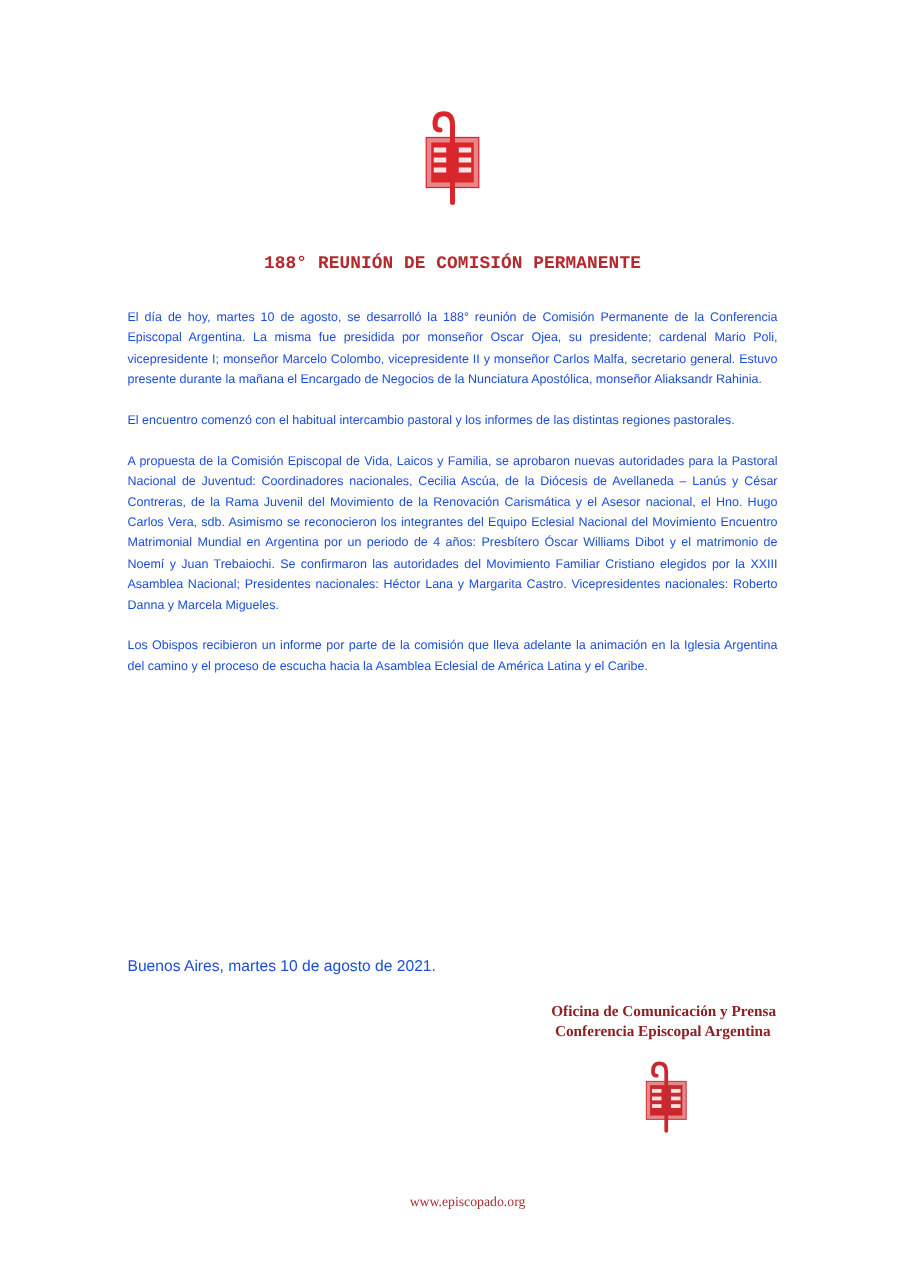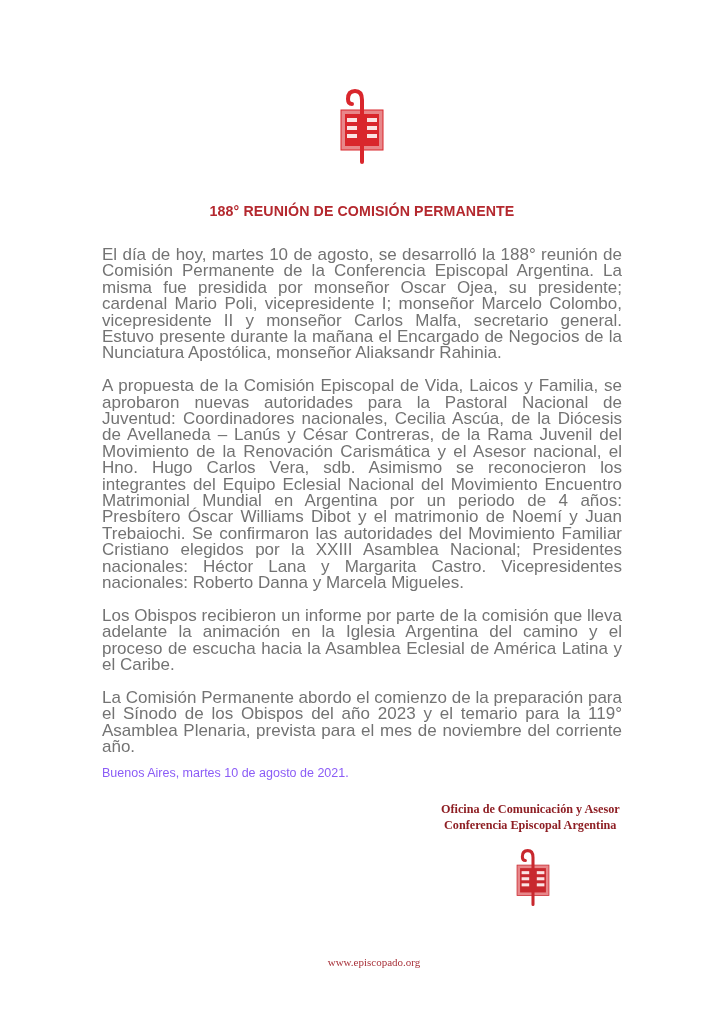--- a/index.html
+++ b/index.html
@@ -6,35 +6,35 @@
     body { width: 724px; height: 1024px; position: relative; overflow: hidden; }
     .page { position: absolute; left: 0; top: 0; width: 724px; height: 1024px; background: #fff; }
 
     .logo { position: absolute; }
     .logo-top { left: 337px; top: 88px; width: 50px; height: 78px; }
     .logo-bottom { left: 514px; top: 848px; width: 38px; height: 60px; }
 
     .title {
       position: absolute; left: 0; width: 724px; top: 203px;
       text-align: center;
-      font-family: Liberation Sans, sans-serif;
+      font-family: Liberation Mono, monospace;
       font-weight: bold; font-size: 14.2px; color: #b4282e; letter-spacing: 0.1px;
     }
 
     .body-text {
       position: absolute; left: 102px; width: 520px; top: 247px;
       font-family: "Liberation Sans", "DejaVu Sans", sans-serif;
-      font-size: 17px; line-height: 16.4px; color: #737373;
+      font-size: 10px; line-height: 16.4px; color: #1d4ed8;
     }
     .body-text p { margin: 0 0 16.4px 0; text-align: justify; }
 
     .dateline {
       position: absolute; left: 102px; top: 766px;
       font-family: "Liberation Sans", "DejaVu Sans", sans-serif;
-      font-size: 12.5px; color: #8b5cf6;
+      font-size: 12.5px; color: #1d4ed8;
     }
 
     .signature {
       position: absolute; left: 441px; top: 802px; width: 200px;
       font-family: "Liberation Serif", "DejaVu Serif", serif;
       font-weight: bold; font-size: 12.2px; line-height: 15.5px; color: #8e1f24;
     }
     .signature .line2 { padding-left: 3px; }
 
     .footer {
@@ -64,29 +64,29 @@
           <rect x="30" y="46" width="10" height="4"></rect>
       </g>
     </g>
     <path d="M25 74 L25 12 Q25 3 18 3 Q11 3 11 11 Q11 16 15 16" fill="none" stroke="#d9262c" stroke-width="4" stroke-linecap="round"></path>
   </svg>
 
   <div class="title">188° REUNIÓN DE COMISIÓN PERMANENTE</div>
 
   <div class="body-text">
     <p>El día de hoy, martes 10 de agosto, se desarrolló la 188° reunión de Comisión Permanente de la Conferencia Episcopal Argentina. La misma fue presidida por monseñor Oscar Ojea, su presidente; cardenal Mario Poli, vicepresidente I; monseñor Marcelo Colombo, vicepresidente II y monseñor Carlos Malfa, secretario general. Estuvo presente durante la mañana el Encargado de Negocios de la Nunciatura Apostólica, monseñor Aliaksandr Rahinia.</p>
+    <p>El encuentro comenzó con el habitual intercambio pastoral y los informes de las distintas regiones pastorales.</p>
     <p>A propuesta de la Comisión Episcopal de Vida, Laicos y Familia, se aprobaron nuevas autoridades para la Pastoral Nacional de Juventud: Coordinadores nacionales, Cecilia Ascúa, de la Diócesis de Avellaneda – Lanús y César Contreras, de la Rama Juvenil del Movimiento de la Renovación Carismática y el Asesor nacional, el Hno. Hugo Carlos Vera, sdb. Asimismo se reconocieron los integrantes del Equipo Eclesial Nacional del Movimiento Encuentro Matrimonial Mundial en Argentina por un periodo de 4 años: Presbítero Óscar Williams Dibot y el matrimonio de Noemí y Juan Trebaiochi. Se confirmaron las autoridades del Movimiento Familiar Cristiano elegidos por la XXIII Asamblea Nacional; Presidentes nacionales: Héctor Lana y Margarita Castro. Vicepresidentes nacionales: Roberto Danna y Marcela Migueles.</p>
     <p>Los Obispos recibieron un informe por parte de la comisión que lleva adelante la animación en la Iglesia Argentina del camino y el proceso de escucha hacia la Asamblea Eclesial de América Latina y el Caribe.</p>
-    <p>La Comisión Permanente abordo el comienzo de la preparación para el Sínodo de los Obispos del año 2023 y el temario para la 119° Asamblea Plenaria, prevista para el mes de noviembre del corriente año.</p>
   </div>
 
   <div class="dateline">Buenos Aires, martes 10 de agosto de 2021.</div>
 
   <div class="signature">
-    <div>Oficina de Comunicación y Asesor</div>
+    <div>Oficina de Comunicación y Prensa</div>
     <div class="line2">Conferencia Episcopal Argentina</div>
   </div>
 
   <svg class="logo logo-bottom" viewBox="0 0 50 78">
     <g>
       <rect x="4" y="22" width="42" height="40" fill="#e8878a"></rect>
       <rect x="8" y="26" width="34" height="32" fill="#c8282e"></rect>
       <rect x="4" y="22" width="42" height="40" fill="none" stroke="#c8282e" stroke-width="1"></rect>
       <g fill="#fbe3e3">
         <rect x="10" y="30" width="10" height="4"></rect>

